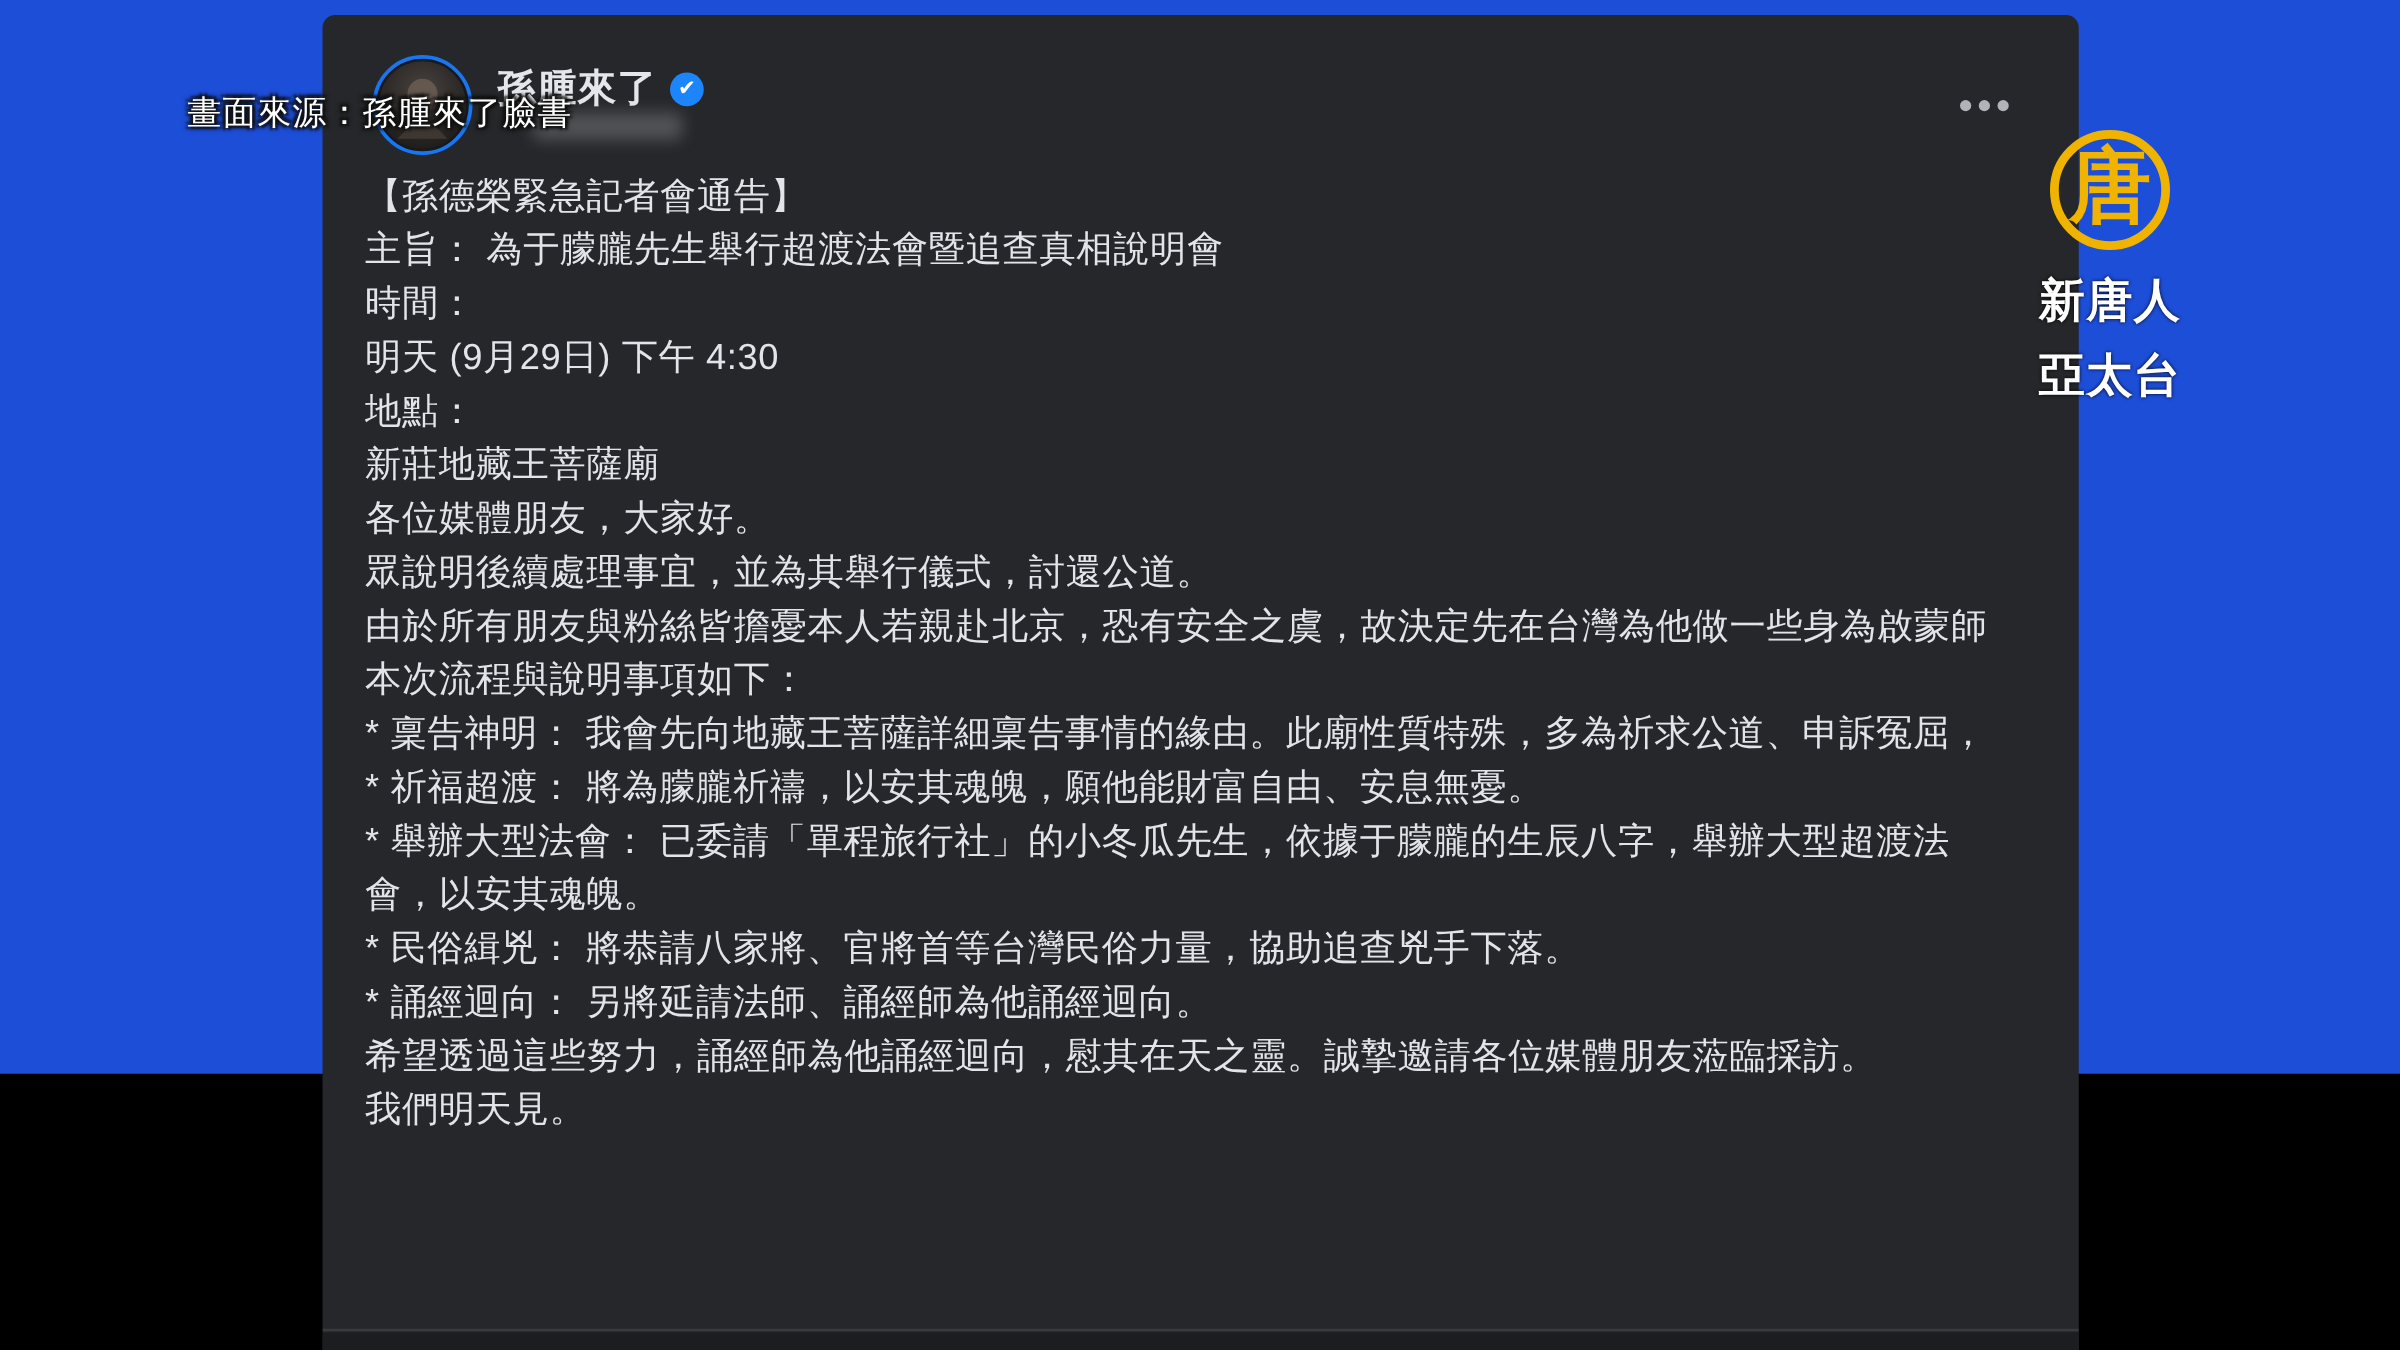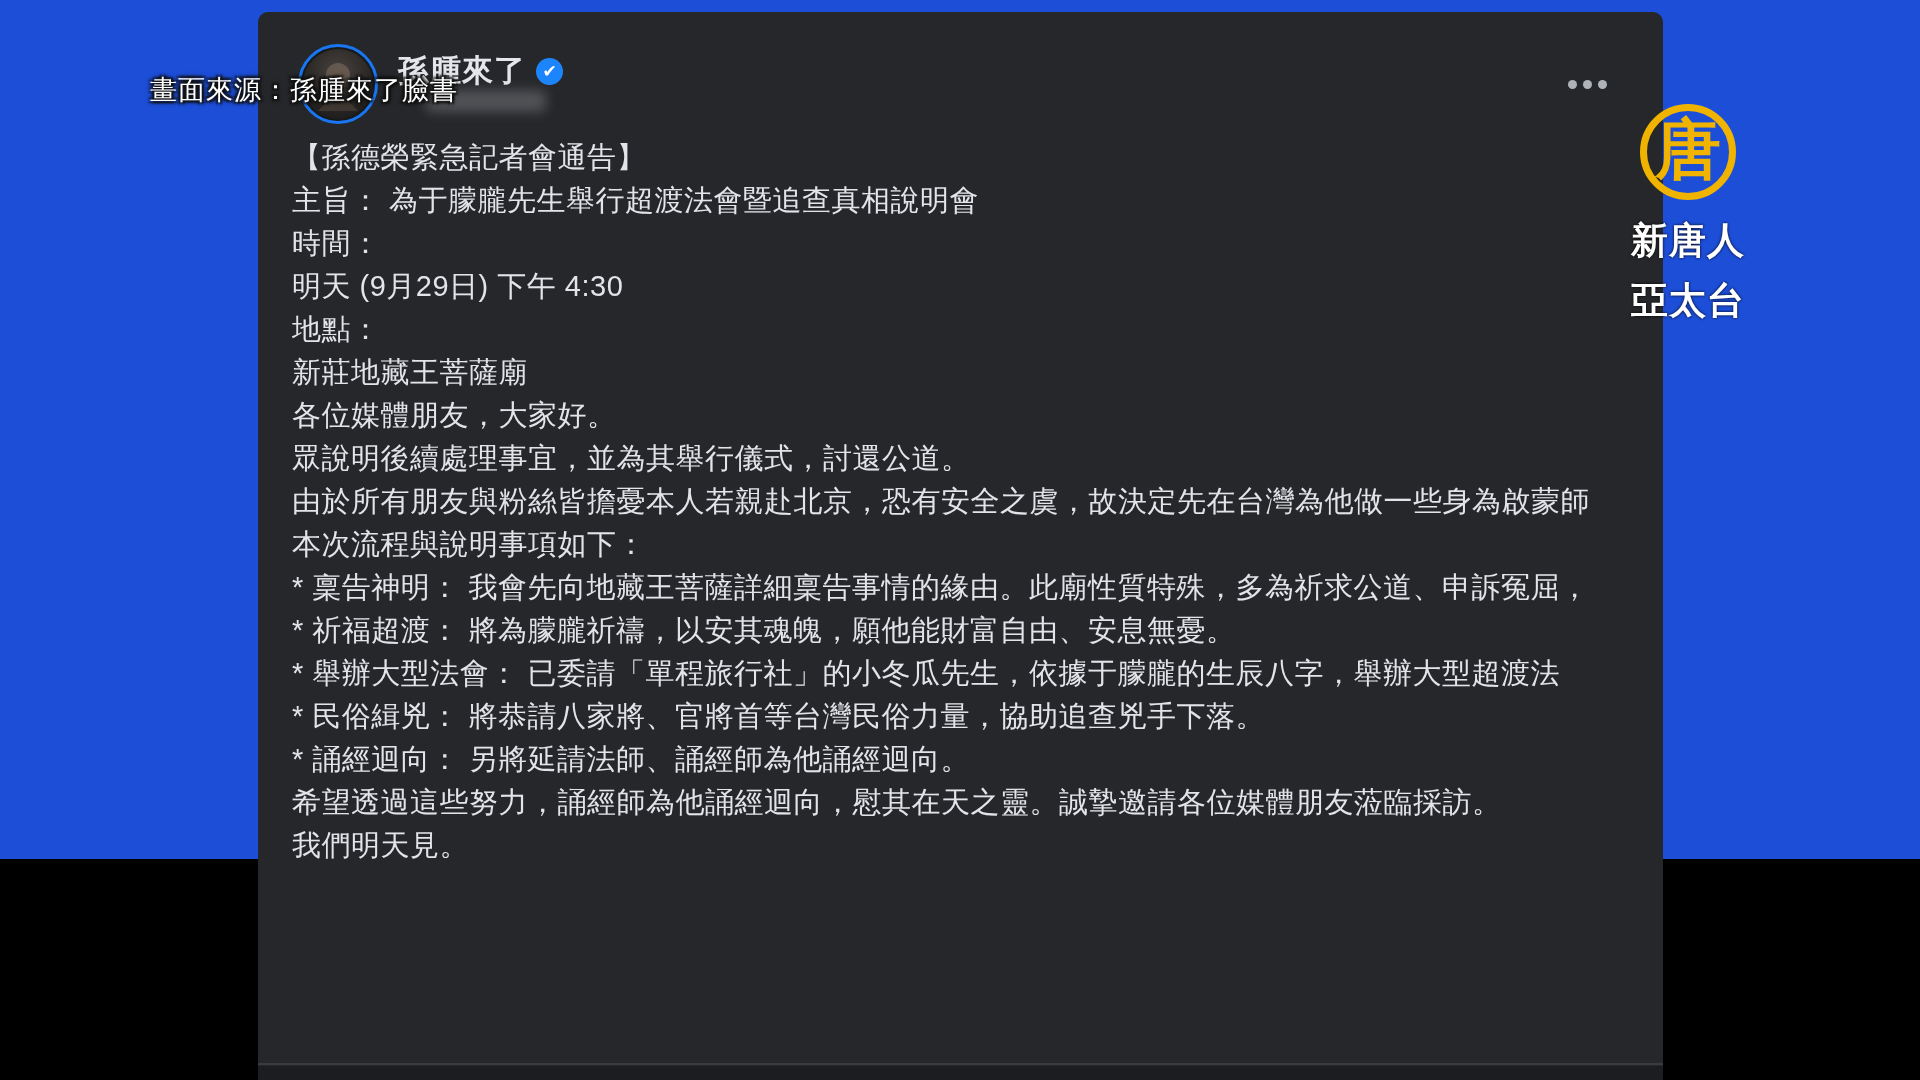--- a/index.html
+++ b/index.html
@@ -163,20 +163,21 @@
         <div class="post-line">明天 (9月29日) 下午 4:30</div>
         <div class="post-line">地點：</div>
         <div class="post-line">新莊地藏王菩薩廟</div>
         <div class="post-line">各位媒體朋友，大家好。</div>
         <div class="post-line">眾說明後續處理事宜，並為其舉行儀式，討還公道。</div>
         <div class="post-line">由於所有朋友與粉絲皆擔憂本人若親赴北京，恐有安全之虞，故決定先在台灣為他做一些身為啟蒙師</div>
         <div class="post-line">本次流程與說明事項如下：</div>
         <div class="post-line">* 稟告神明： 我會先向地藏王菩薩詳細稟告事情的緣由。此廟性質特殊，多為祈求公道、申訴冤屈，</div>
         <div class="post-line">* 祈福超渡： 將為朦朧祈禱，以安其魂魄，願他能財富自由、安息無憂。</div>
         <div class="post-line">* 舉辦大型法會： 已委請「單程旅行社」的小冬瓜先生，依據于朦朧的生辰八字，舉辦大型超渡法</div>
+        <div class="post-line">會，以安其魂魄。</div>
         <div class="post-line">* 民俗緝兇： 將恭請八家將、官將首等台灣民俗力量，協助追查兇手下落。</div>
         <div class="post-line">* 誦經迴向： 另將延請法師、誦經師為他誦經迴向。</div>
         <div class="post-line">希望透過這些努力，誦經師為他誦經迴向，慰其在天之靈。誠摯邀請各位媒體朋友蒞臨採訪。</div>
         <div class="post-line">我們明天見。</div>
       </div>
 
     <div class="post-divider"></div>
     <div class="post-footer"></div>
   </div>
 

